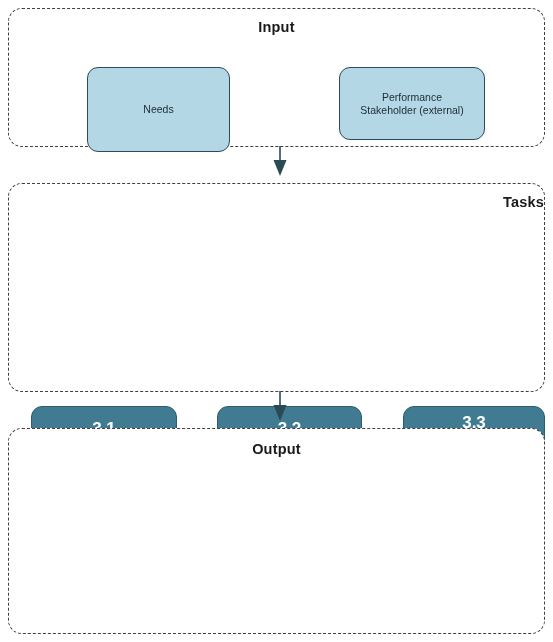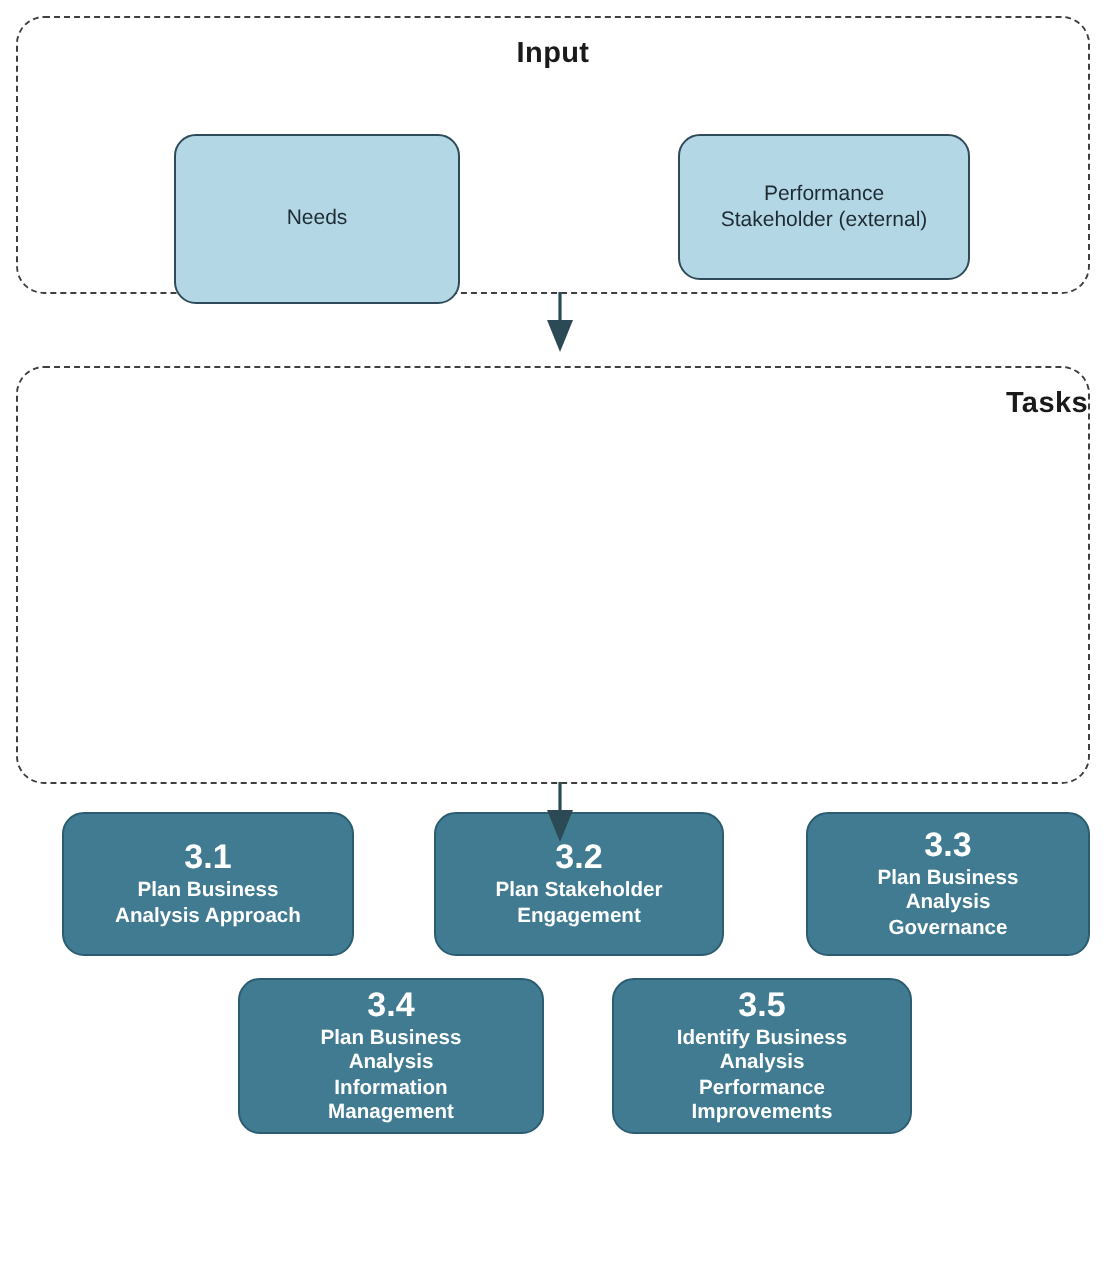--- a/index.html
+++ b/index.html
@@ -171,14 +171,18 @@
 Performance
 Improvements</div>
     </div>
   </div>
 
   <svg class="arrow" id="arrow-tasks-output" viewBox="0 0 20 34">
     <line x1="10" y1="0" x2="10" y2="16" stroke="#2b4a55" stroke-width="1.6"></line>
     <polygon points="3.5,14 16.5,14 10,30" fill="#2b4a55"></polygon>
   </svg>
 
+  <div class="section" id="section-output">
+    <div class="section-title">Output</div>
+
+  </div>
 
 </div>
 
 </body></html>

